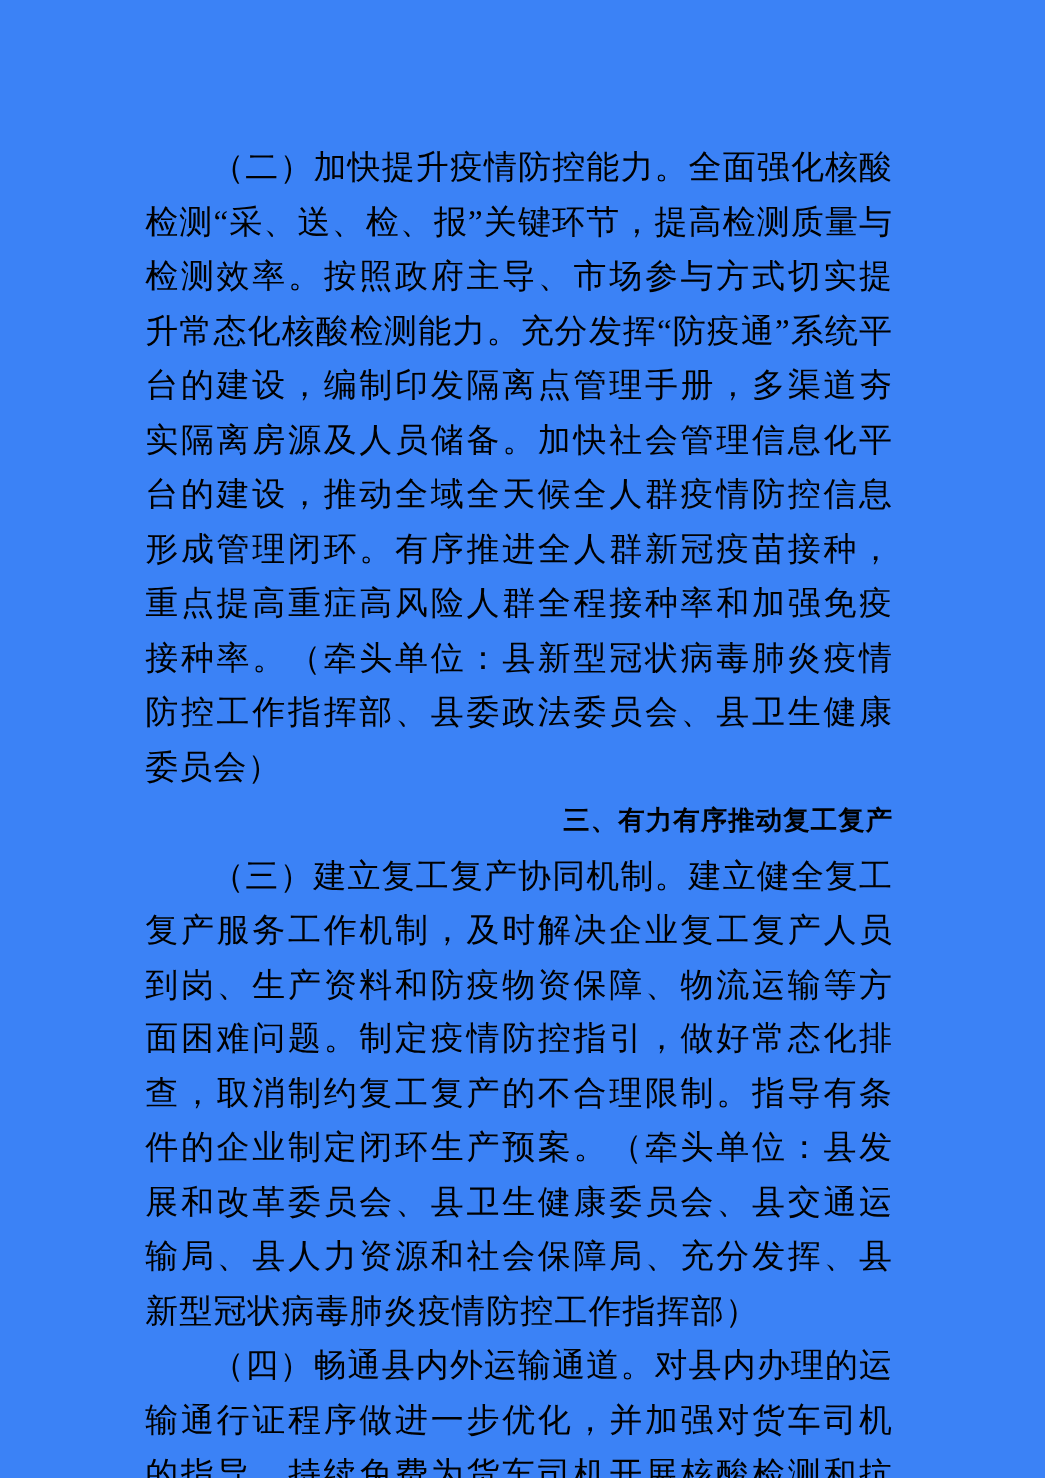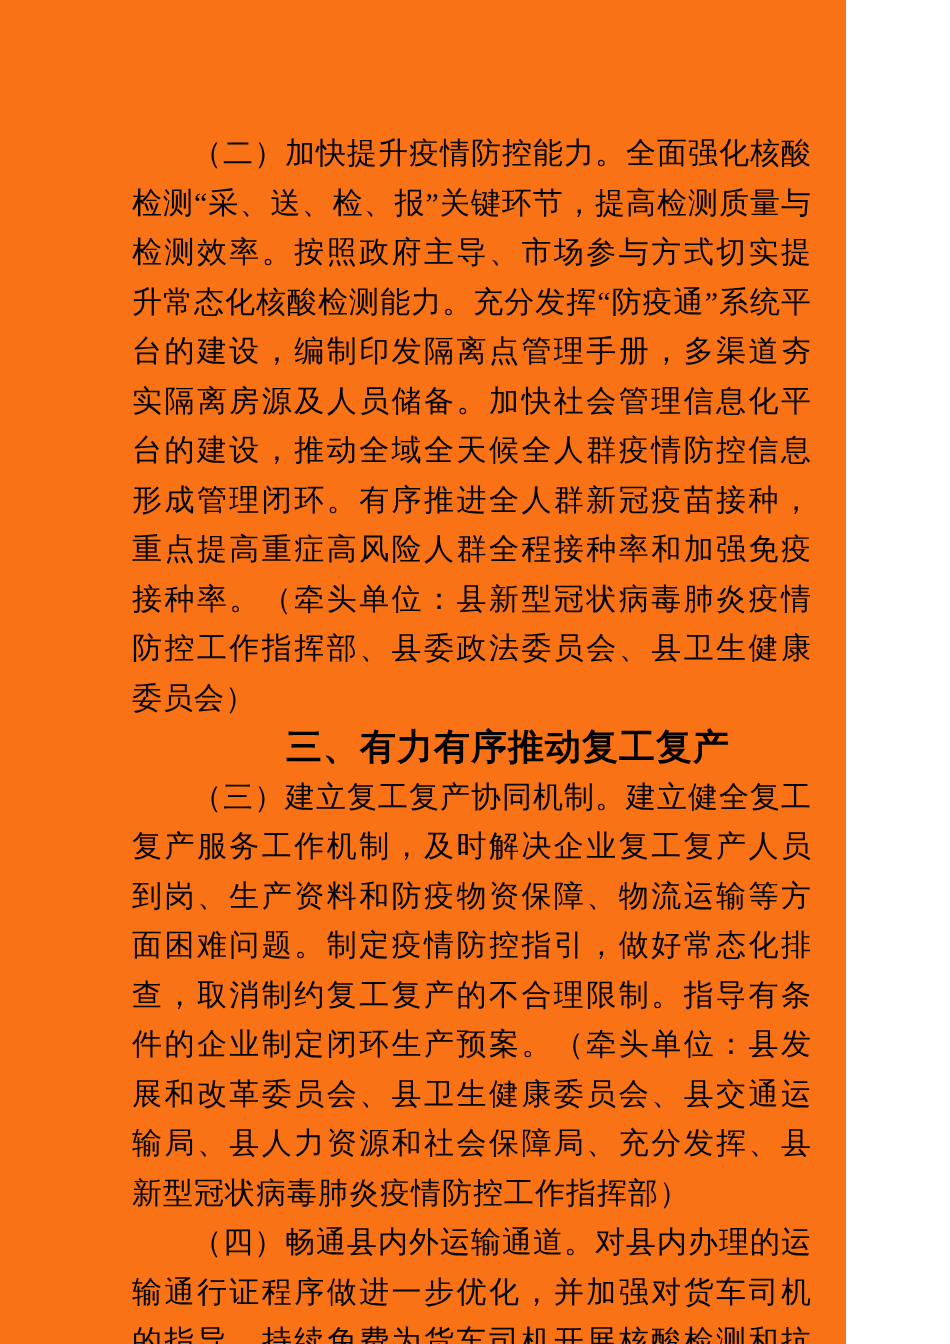--- a/index.html
+++ b/index.html
@@ -2,23 +2,23 @@
 <html><head>
 <meta charset="utf-8">
 <style>
   html, body {
     margin: 0;
     padding: 0;
     background: #ffffff;
   }
   .page {
     position: relative;
-    width: 846px;
+    width: 950px;
     height: 1344px;
-    background: #f97316;
+    background: #3b82f6;
     overflow: hidden;
   }
   .content {
     position: absolute;
     left: 132px;
     top: 128px;
     width: 680px;
     color: #000000;
     font-family: "Liberation Serif", "DejaVu Serif", serif;
     font-size: 30px;
@@ -29,23 +29,23 @@
   }
   .body-para {
     margin: 0;
     text-indent: 2em;
   }
   .section-heading {
     margin: 0;
     text-indent: 2em;
     font-family: "Liberation Sans", "DejaVu Sans", sans-serif;
     font-weight: 700;
-    font-size: 36px;
+    font-size: 24px;
     line-height: 49.5px;
-    text-align: center;
+    text-align: right;
     letter-spacing: 1px;
   }
 </style>
 </head>
 <body>
 
 <div class="page">
   <div class="content">
     <p class="body-para">（二）加快提升疫情防控能力。全面强化核酸检测“采、送、检、报”关键环节，提高检测质量与检测效率。按照政府主导、市场参与方式切实提升常态化核酸检测能力。充分发挥“防疫通”系统平台的建设，编制印发隔离点管理手册，多渠道夯实隔离房源及人员储备。加快社会管理信息化平台的建设，推动全域全天候全人群疫情防控信息形成管理闭环。有序推进全人群新冠疫苗接种，重点提高重症高风险人群全程接种率和加强免疫接种率。（牵头单位：县新型冠状病毒肺炎疫情防控工作指挥部、县委政法委员会、县卫生健康委员会）</p>
     <h3 class="section-heading">三、有力有序推动复工复产</h3>

